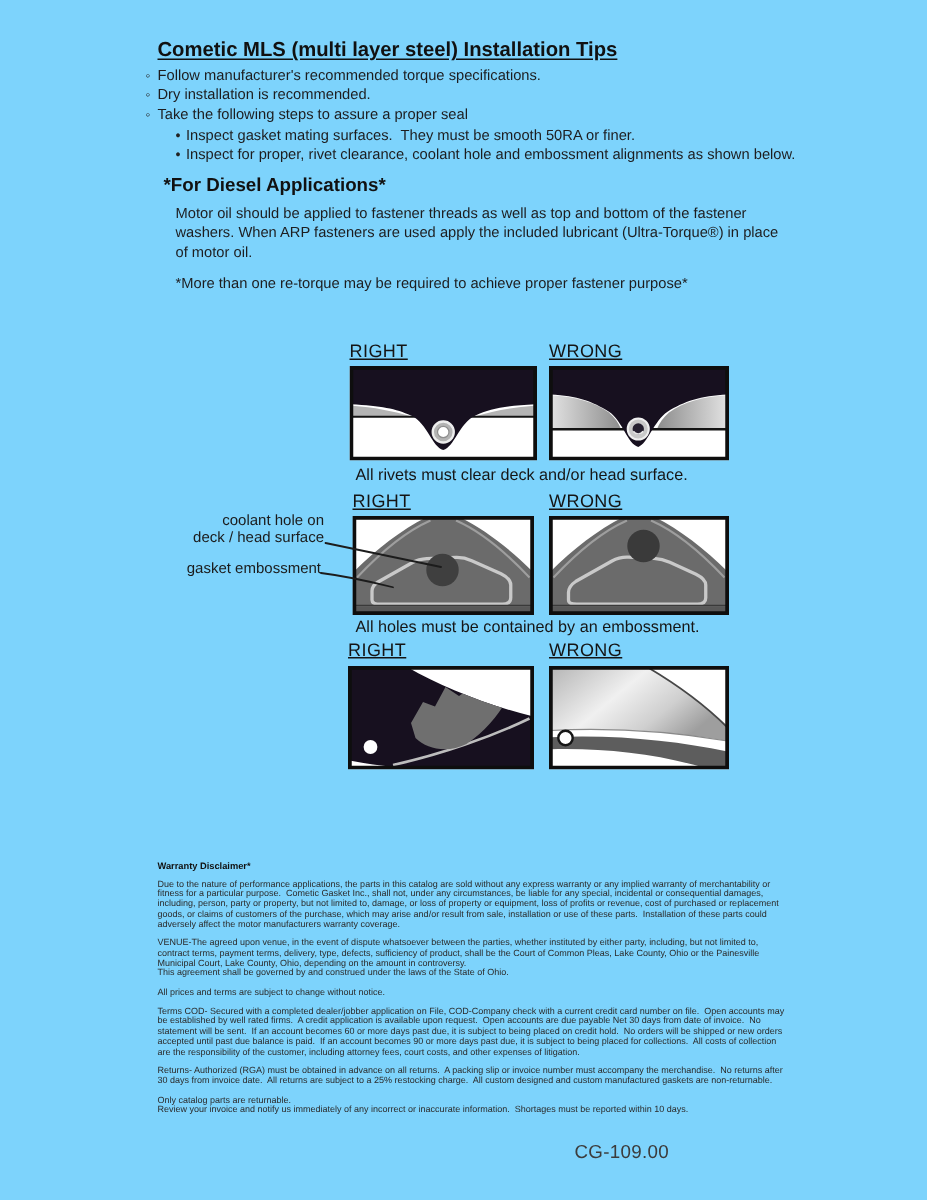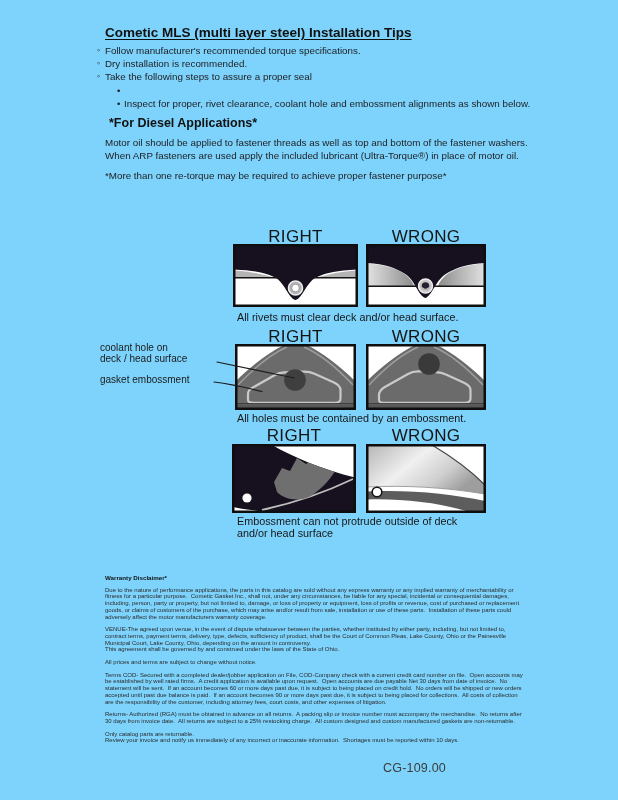--- a/index.html
+++ b/index.html
@@ -12,41 +12,41 @@
          text-decoration:underline;text-underline-offset:2px;color:#111;}
 
   .bullets{left:97px;top:44px;width:436px;font-size:9.8px;line-height:13.2px;}
   .bullet-row{display:flex;}
   .bullet-row .marker{flex:none;width:8px;font-size:9px;color:#222;}
   .sub{margin-left:20px;}
   .sub .marker{width:7px;font-size:9.5px;}
 
   .diesel{left:105px;top:116px;width:434px;}
   .diesel .h{font-size:12.5px;font-weight:bold;margin:0 4px 6px;color:#111;}
-  .diesel p{margin:0 0 7px;font-size:9.8px;line-height:13.2px;}
-
-  .fig-label{font-size:17px;text-align:center;color:#141414;letter-spacing:0.3px;}
+  .diesel p{margin:0 12px 7px;font-size:9.8px;line-height:13.2px;}
+
+  .fig-label{font-size:12px;color:#141414;letter-spacing:0.3px;text-decoration:underline;}
   .l1r{left:233px;top:227px;width:125px;} .l1w{left:366px;top:227px;width:120px;}
   .l2r{left:235px;top:327px;width:121px;} .l2w{left:366px;top:327px;width:120px;}
   .l3r{left:232px;top:426px;width:124px;} .l3w{left:366px;top:426px;width:120px;}
 
   .fig-box svg{display:block;width:100%;height:100%;}
   .b1r{left:233px;top:244px;width:125px;height:63px;}
   .b1w{left:366px;top:244px;width:120px;height:63px;}
   .b2r{left:235px;top:344px;width:121px;height:66px;}
   .b2w{left:366px;top:344px;width:120px;height:66px;}
   .b3r{left:232px;top:444px;width:124px;height:69px;}
   .b3w{left:366px;top:444px;width:120px;height:69px;}
 
   .caption{font-size:10.8px;color:#161616;}
   .c1{left:237px;top:311px;}
   .c2{left:237px;top:412px;}
   .c3{left:237px;top:516px;width:238px;line-height:11.5px;}
 
-  .ann{font-size:10px;line-height:11px;color:#1b1b1b;}
+  .ann{font-size:10px;line-height:11px;text-align:right;color:#1b1b1b;}
   .ann-coolant{left:100px;top:342px;width:116px;}
   .ann-gasket{left:100px;top:374px;width:114px;}
 
   .leaders{left:0;top:0;width:618px;height:800px;pointer-events:none;}
 
   .legal{left:105px;top:575px;width:418px;font-size:6px;line-height:6.7px;color:#2b2b2b;}
   .legal .h{font-size:6.2px;font-weight:bold;margin:0 0 5px;color:#111;}
   .legal p{margin:0 0 6px;}
 
   .pagenum{left:383px;top:761px;font-size:12.5px;color:#3c3c3c;letter-spacing:0.2px;}
@@ -66,20 +66,21 @@
     <div class="bullet-row">
       <span class="marker">◦</span>
       <span class="txt">Dry installation is recommended.</span>
     </div>
     <div class="bullet-row">
       <span class="marker">◦</span>
       <span class="txt">Take the following steps to assure a proper seal</span>
     </div>
     <div class="bullet-row sub">
       <span class="marker">•</span>
+      <span class="txt">Inspect gasket mating surfaces.  They must be smooth 50RA or finer.</span>
     </div>
     <div class="bullet-row sub">
       <span class="marker">•</span>
       <span class="txt">Inspect for proper, rivet clearance, coolant hole and embossment alignments as shown below.</span>
     </div>
   </div>
 
   <div class="abs diesel">
     <div class="h txt">*For Diesel Applications*</div>
     <p class="txt">Motor oil should be applied to fastener threads as well as top and bottom of the fastener washers. When ARP fasteners are used apply the included lubricant (Ultra-Torque®) in place of motor oil.</p>
@@ -199,21 +200,20 @@
       <rect x="0" y="0" width="120" height="69" fill="#ffffff"></rect>
       <path d="M1,1 H66 C88,14 105,27 119,41 L119,50 C80,43 40,41 1,43 Z" fill="url(#g6)"></path>
       <path d="M66,1 C88,14 105,27 119,41" stroke="#474747" stroke-width="1.2" fill="none"></path>
       <path d="M1,43 C40,41 80,43.5 119,50" stroke="#8a8a8a" stroke-width="0.8" fill="none"></path>
       <path d="M1,47.5 C45,45.5 85,50 119,57 L119,68 H104 C72,58.5 36,54.5 1,55.5 Z" fill="#5d5d5d"></path>
       <circle cx="11" cy="48" r="4.8" fill="#ffffff" stroke="#161616" stroke-width="1.6"></circle>
       <rect x="1.25" y="1.25" width="117.5" height="66.5" fill="none" stroke="#0e0e0e" stroke-width="2.5"></rect>
     </svg>
   </div>
 
-  <div class="abs caption c3 txt">Embossment can not protrude outside of deck and/or head surface</div>
 
   <svg class="abs leaders" viewBox="0 0 618 800">
     <line x1="217" y1="362" x2="294" y2="378" stroke="#1c1c1c" stroke-width="1.2" stroke-linecap="round"></line>
     <path d="M214,382 C230,384 248,388 262,391.5" fill="none" stroke="#1c1c1c" stroke-width="1.2" stroke-linecap="round"></path>
   </svg>
 
   <div class="abs legal">
     <div class="h txt">Warranty Disclaimer*</div>
     <p class="txt">Due to the nature of performance applications, the parts in this catalog are sold without any express warranty or any implied warranty of merchantability or fitness for a particular purpose.  Cometic Gasket Inc., shall not, under any circumstances, be liable for any special, incidental or consequential damages, including, person, party or property, but not limited to, damage, or loss of property or equipment, loss of profits or revenue, cost of purchased or replacement goods, or claims of customers of the purchase, which may arise and/or result from sale, installation or use of these parts.  Installation of these parts could adversely affect the motor manufacturers warranty coverage.</p>
     <p class="txt">VENUE-The agreed upon venue, in the event of dispute whatsoever between the parties, whether instituted by either party, including, but not limited to, contract terms, payment terms, delivery, type, defects, sufficiency of product, shall be the Court of Common Pleas, Lake County, Ohio or the Painesville Municipal Court, Lake County, Ohio, depending on the amount in controversy.

